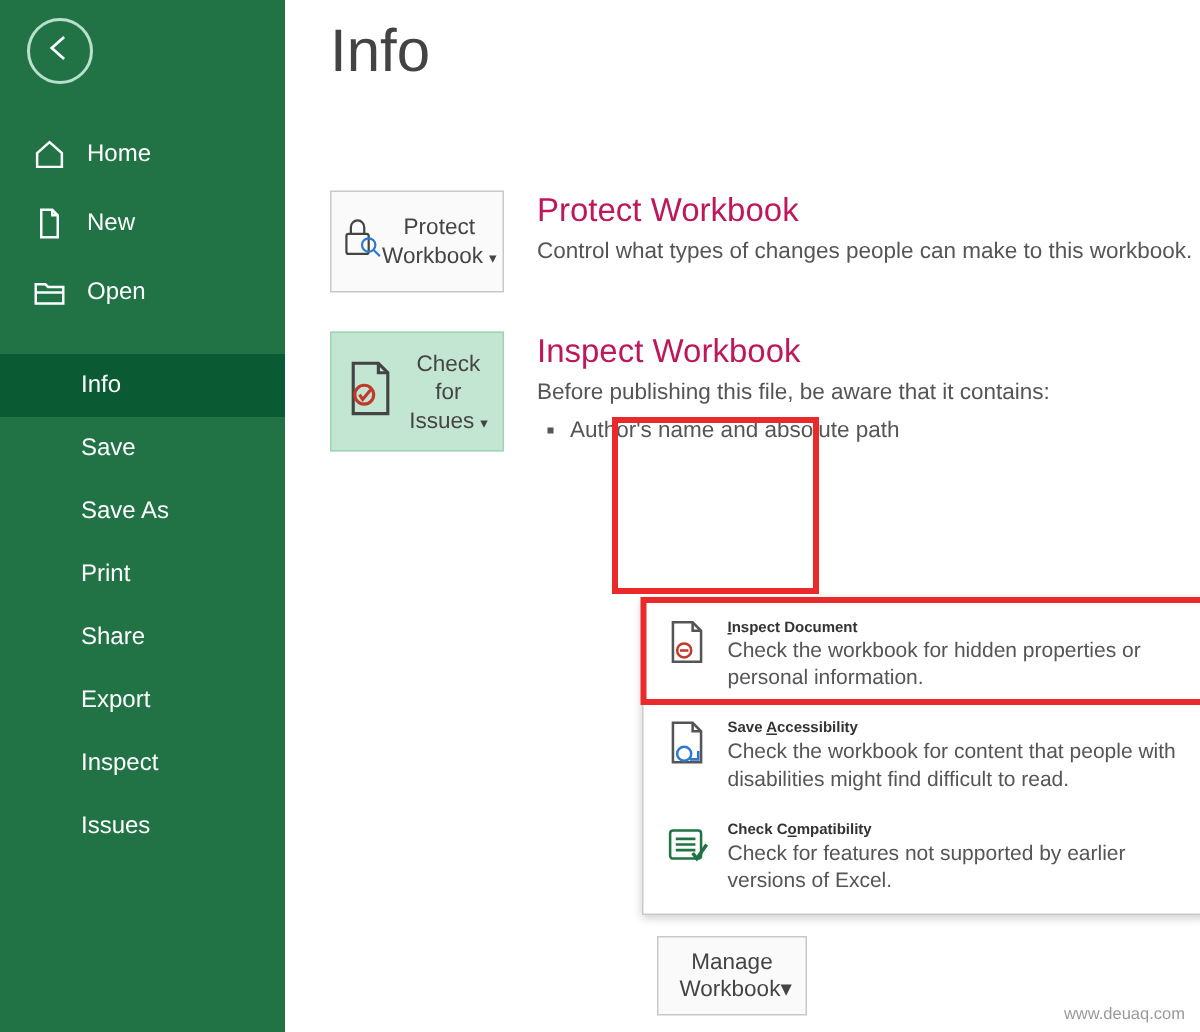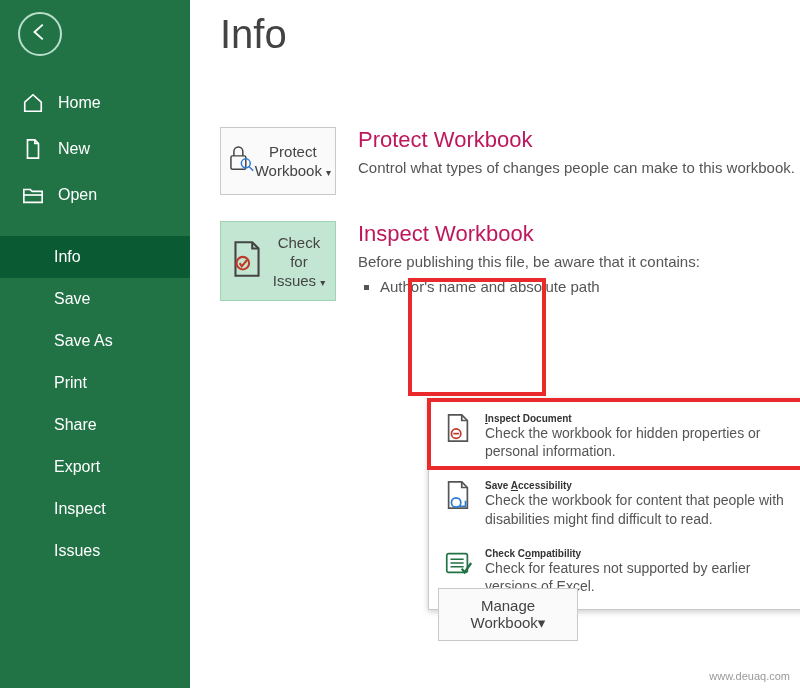--- a/index.html
+++ b/index.html
@@ -24,21 +24,21 @@
   .red2 { left: 237px; top: 398px; width: 378px; height: 72px; }
   .section-text h2 { font-size: 22px; font-weight: 400; color: #be185d; margin-bottom: 6px; }
   .section-text p { font-size: 15px; color: #555; }
   .section-text ul { margin-top: 8px; padding-left: 22px; font-size: 15px; color: #555; }
   .section-text ul li { list-style: square; }
   .menu-popup { position: absolute; left: 238px; top: 398px; width: 376px; background: #fff; border: 1px solid #c9c9c9; box-shadow: 0 2px 6px rgba(0,0,0,0.2); padding: 4px 0; }
   .menu-item { display: flex; padding: 10px 14px; gap: 12px; cursor: pointer; }
   .menu-item .micon { width: 30px; height: 30px; flex: 0 0 30px; display:flex; align-items:center; justify-content:center; }
   .menu-item .mtitle { font-weight: 700; font-size: 10px; color: #333; }
   .menu-item .mdesc { font-size: 14px; color: #555; line-height: 1.3; }
-  .manage-btn { position: absolute; left: 248px; top: 588px; width: 140px; border: 1px solid #c9c9c9; background: #fafafa; padding: 8px 14px; text-align: center; font-size: 15px; color: #444; }
+  .manage-btn { position: absolute; left: 248px; top: 624px; width: 100px; border: 1px solid #c9c9c9; background: #fafafa; padding: 8px 14px; text-align: center; font-size: 15px; color: #444; }
   .watermark { position: absolute; right: 10px; bottom: 6px; font-size: 11px; color: #999; }
   .underline-hotkey { text-decoration: underline; }
 </style>
 </head>
 <body>
 
 <div class="app">
 
   <div class="sidebar">
     <div class="back-btn">

